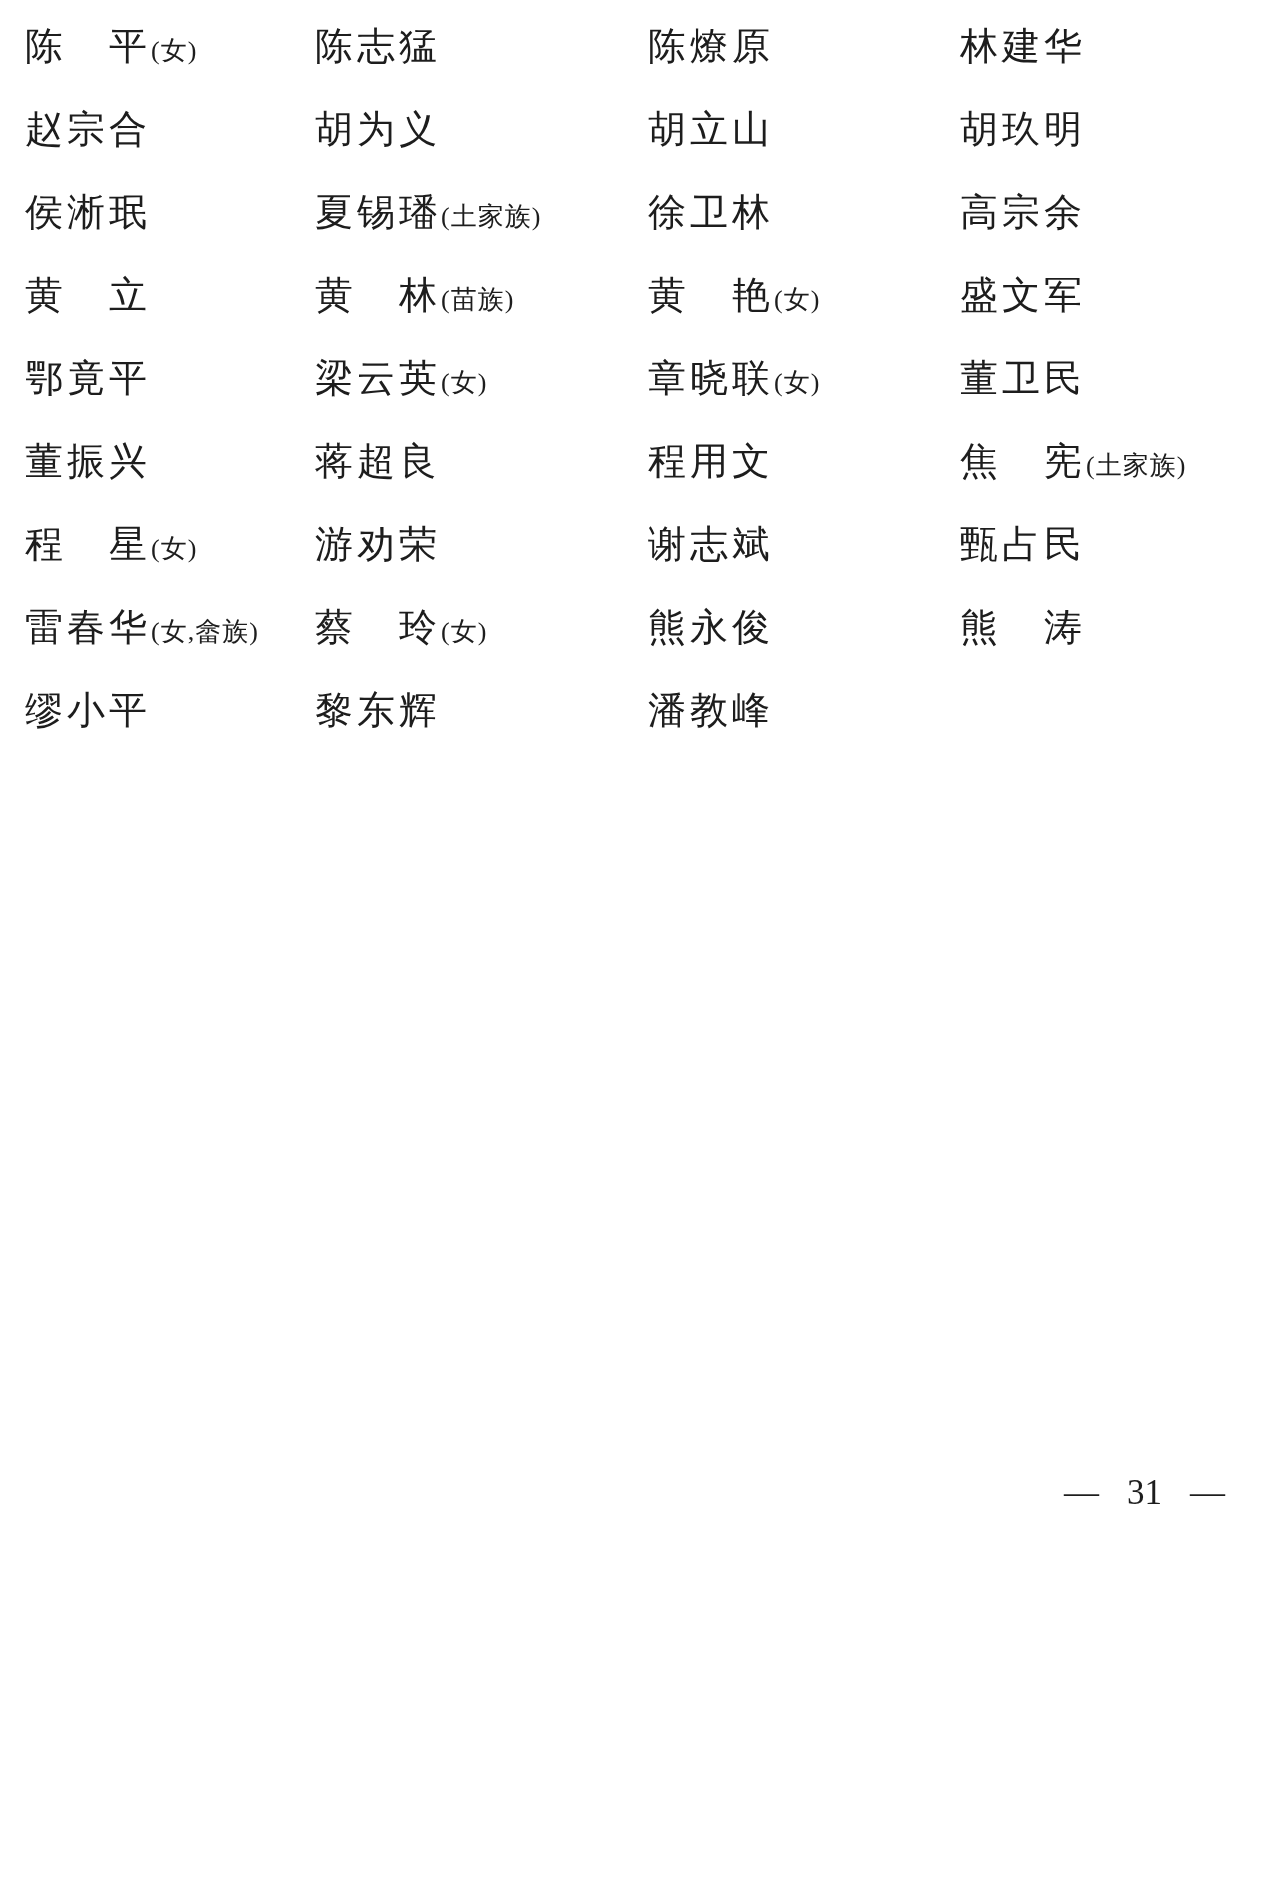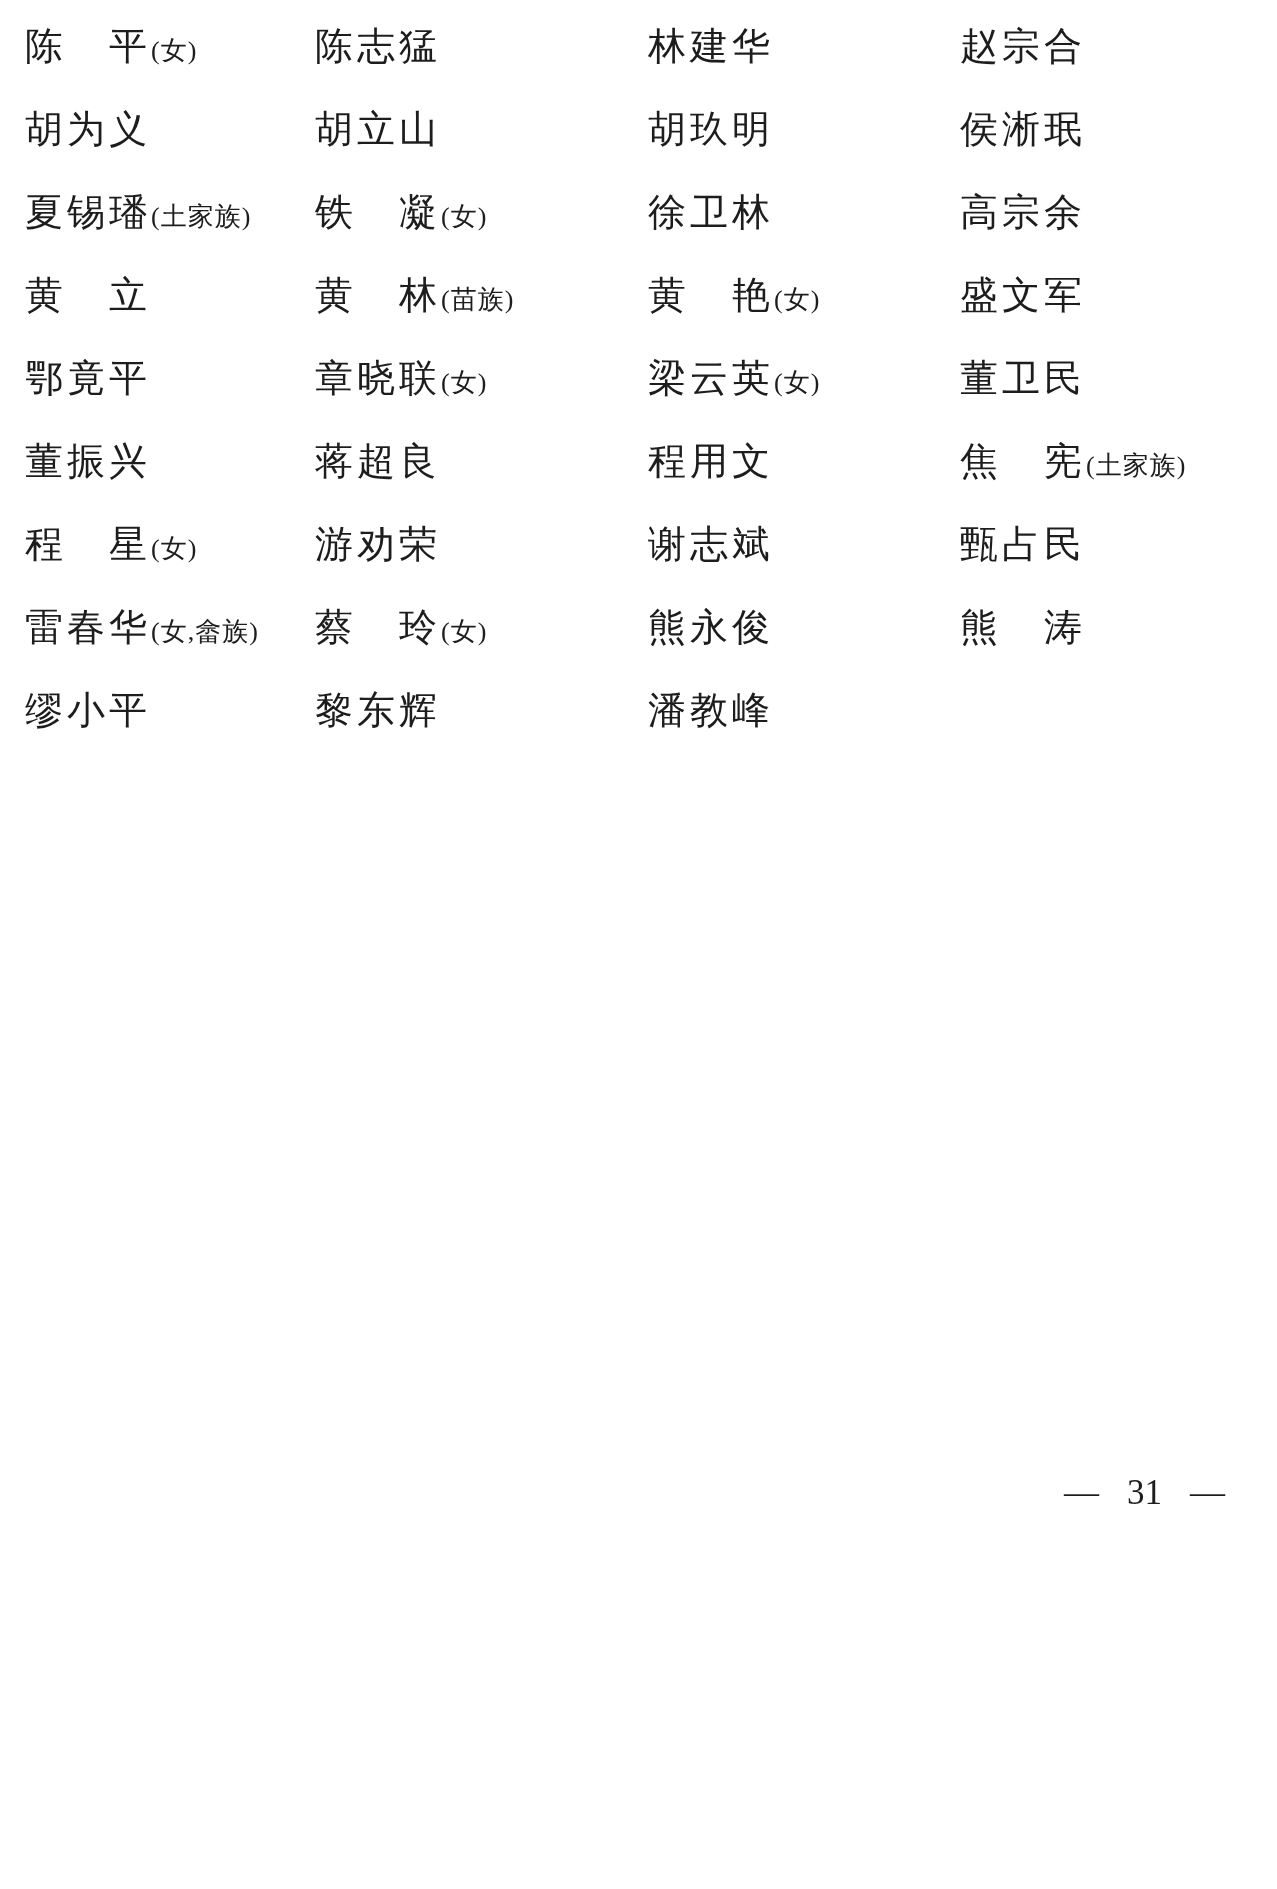--- a/index.html
+++ b/index.html
@@ -46,42 +46,42 @@
   .footer .dash { letter-spacing: 0; }
 </style>
 </head>
 <body>
 
 <div class="page">
   <div class="roster">
 
     <div class="cell"><span class="nm">陈　平</span><span class="note">(女)</span></div>
     <div class="cell"><span class="nm">陈志猛</span><span class="note"></span></div>
+    <div class="cell"><span class="nm">陈燎原</span><span class="note"></span></div>
     <div class="cell"><span class="nm">林建华</span><span class="note"></span></div>
 
     <div class="cell"><span class="nm">赵宗合</span><span class="note"></span></div>
     <div class="cell"><span class="nm">胡为义</span><span class="note"></span></div>
     <div class="cell"><span class="nm">胡立山</span><span class="note"></span></div>
 
     <div class="cell"><span class="nm">胡玖明</span><span class="note"></span></div>
     <div class="cell"><span class="nm">侯淅珉</span><span class="note"></span></div>
     <div class="cell"><span class="nm">夏锡璠</span><span class="note">(土家族)</span></div>
-    <div class="cell"><span class="nm">铁　凝</span><span class="note">(女)</span></div>
 
     <div class="cell"><span class="nm">徐卫林</span><span class="note"></span></div>
     <div class="cell"><span class="nm">高宗余</span><span class="note"></span></div>
     <div class="cell"><span class="nm">黄　立</span><span class="note"></span></div>
     <div class="cell"><span class="nm">黄　林</span><span class="note">(苗族)</span></div>
 
     <div class="cell"><span class="nm">黄　艳</span><span class="note">(女)</span></div>
     <div class="cell"><span class="nm">盛文军</span><span class="note"></span></div>
     <div class="cell"><span class="nm">鄂竟平</span><span class="note"></span></div>
+    <div class="cell"><span class="nm">梁云英</span><span class="note">(女)</span></div>
+
     <div class="cell"><span class="nm">章晓联</span><span class="note">(女)</span></div>
-
-    <div class="cell"><span class="nm">梁云英</span><span class="note">(女)</span></div>
     <div class="cell"><span class="nm">董卫民</span><span class="note"></span></div>
     <div class="cell"><span class="nm">董振兴</span><span class="note"></span></div>
     <div class="cell"><span class="nm">蒋超良</span><span class="note"></span></div>
 
     <div class="cell"><span class="nm">程用文</span><span class="note"></span></div>
     <div class="cell"><span class="nm">焦　宪</span><span class="note">(土家族)</span></div>
     <div class="cell"><span class="nm">程　星</span><span class="note">(女)</span></div>
     <div class="cell"><span class="nm">游劝荣</span><span class="note"></span></div>
 
     <div class="cell"><span class="nm">谢志斌</span><span class="note"></span></div>

